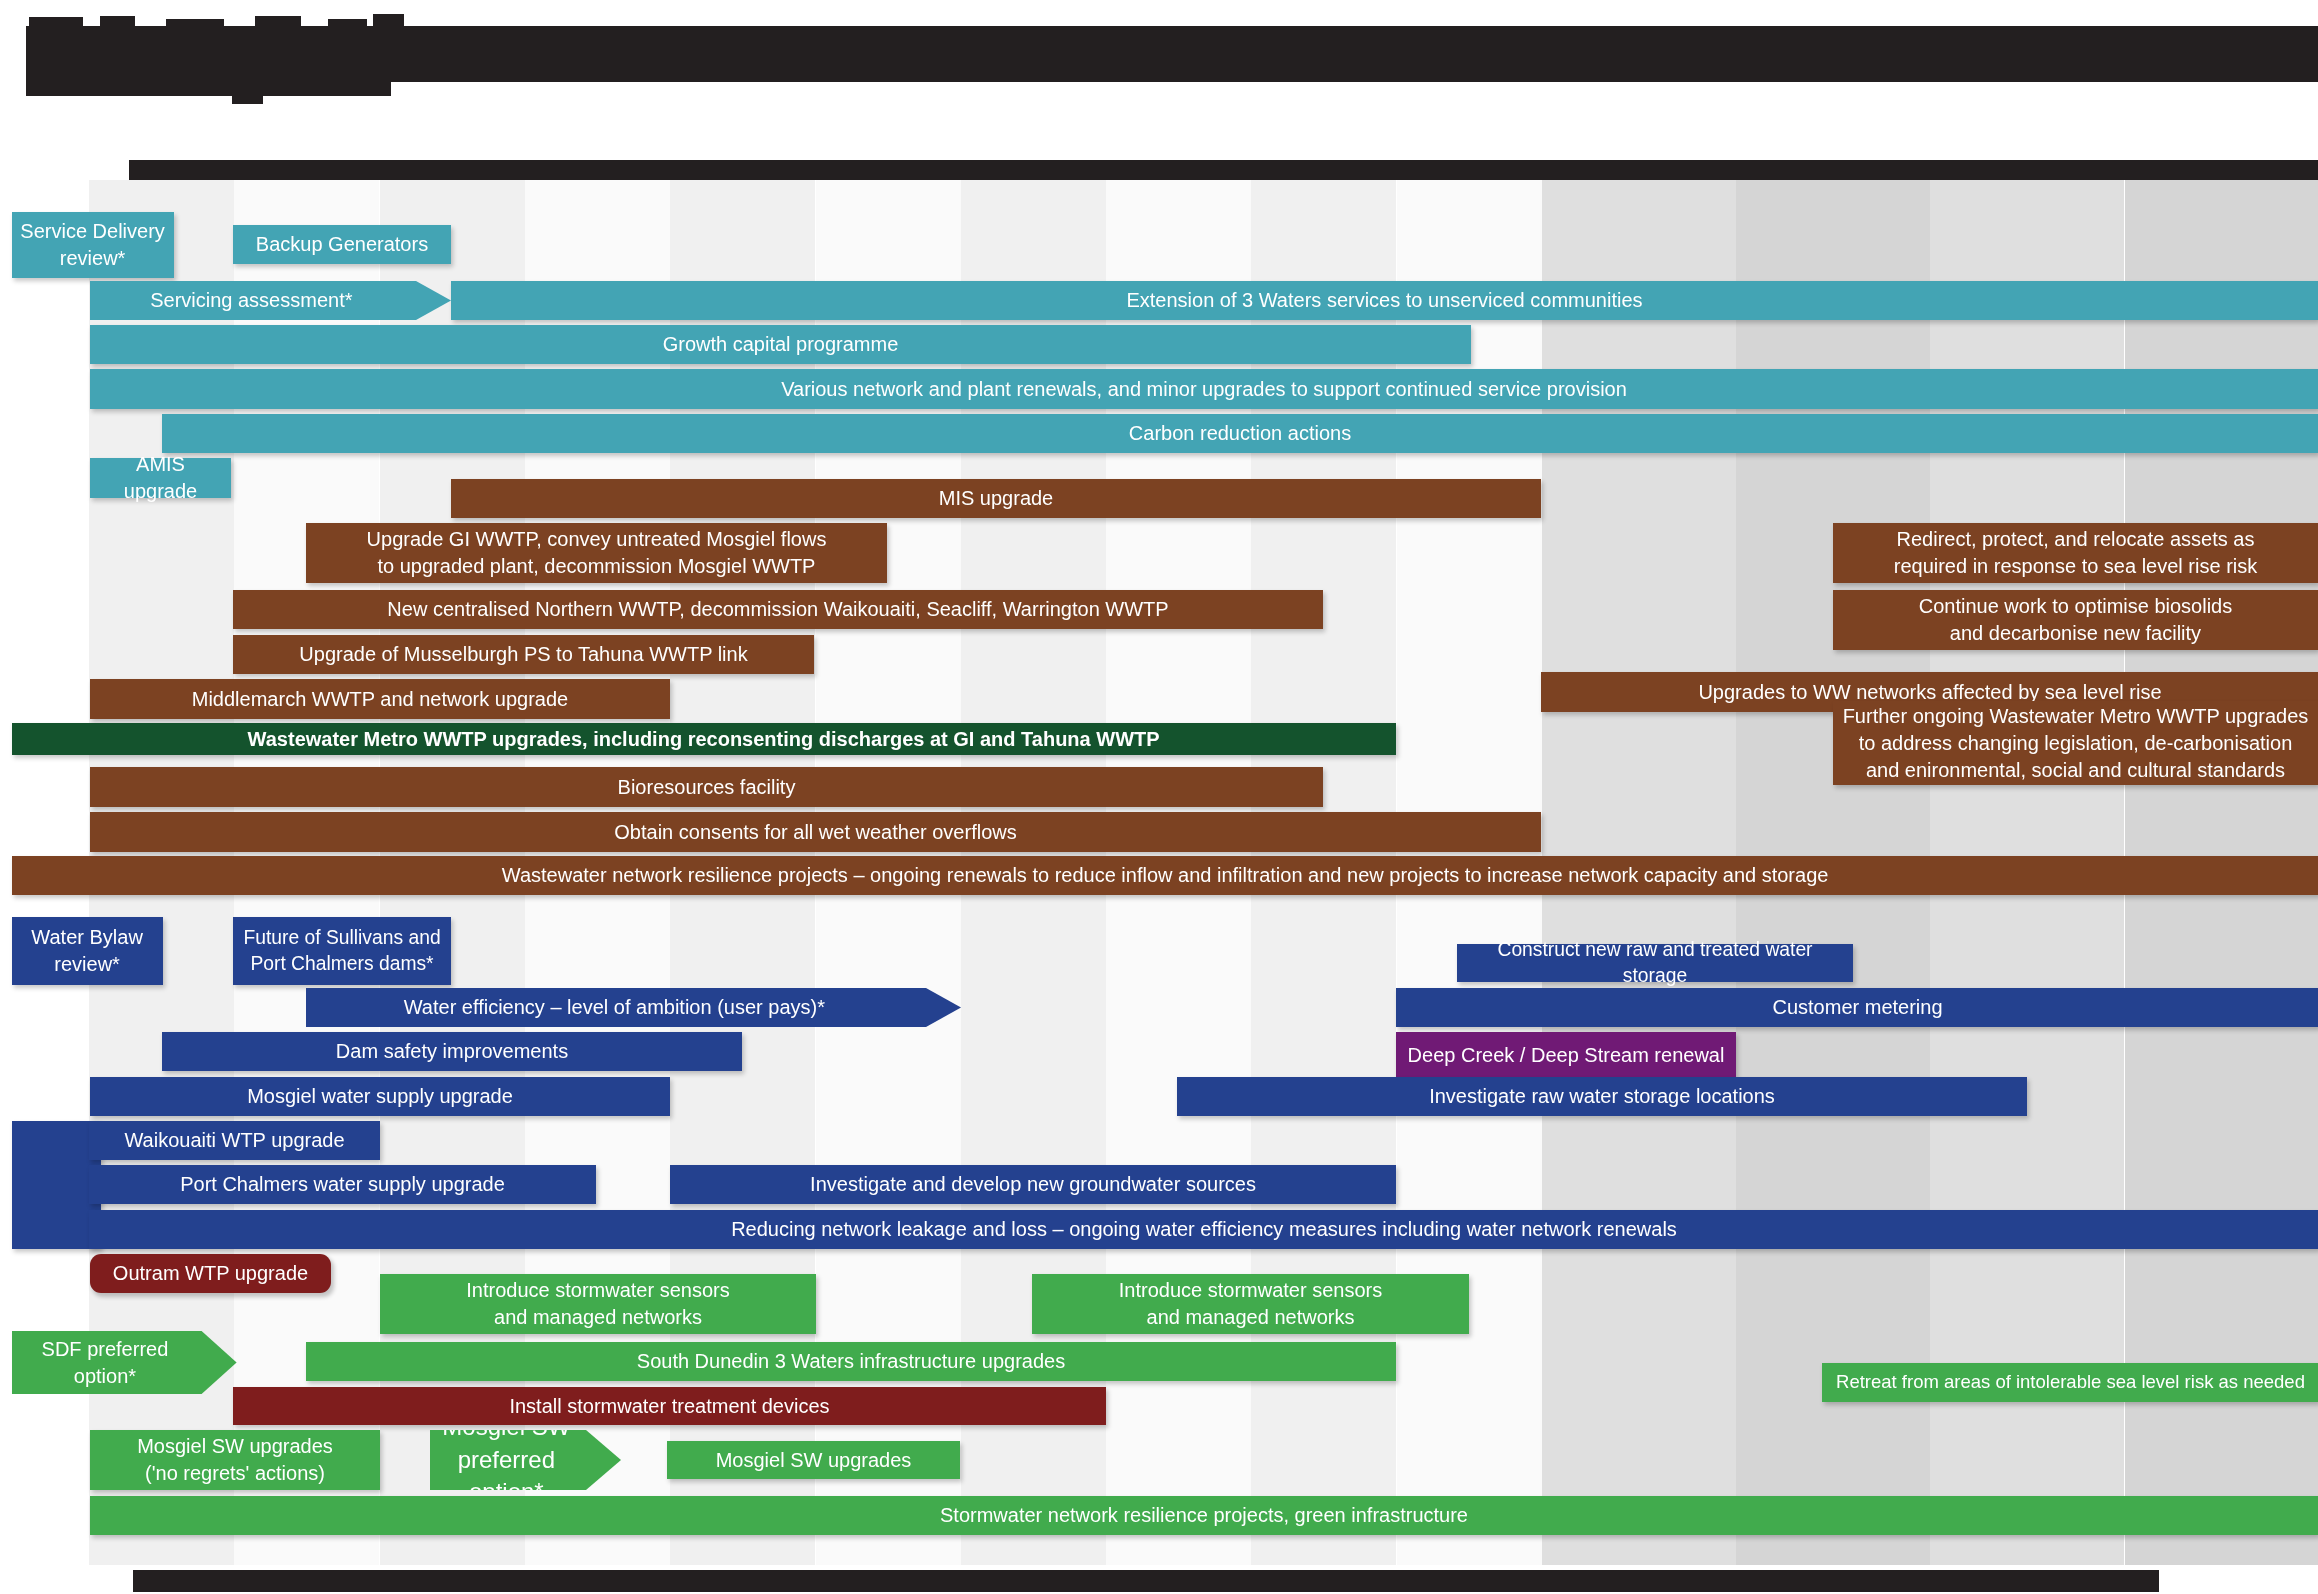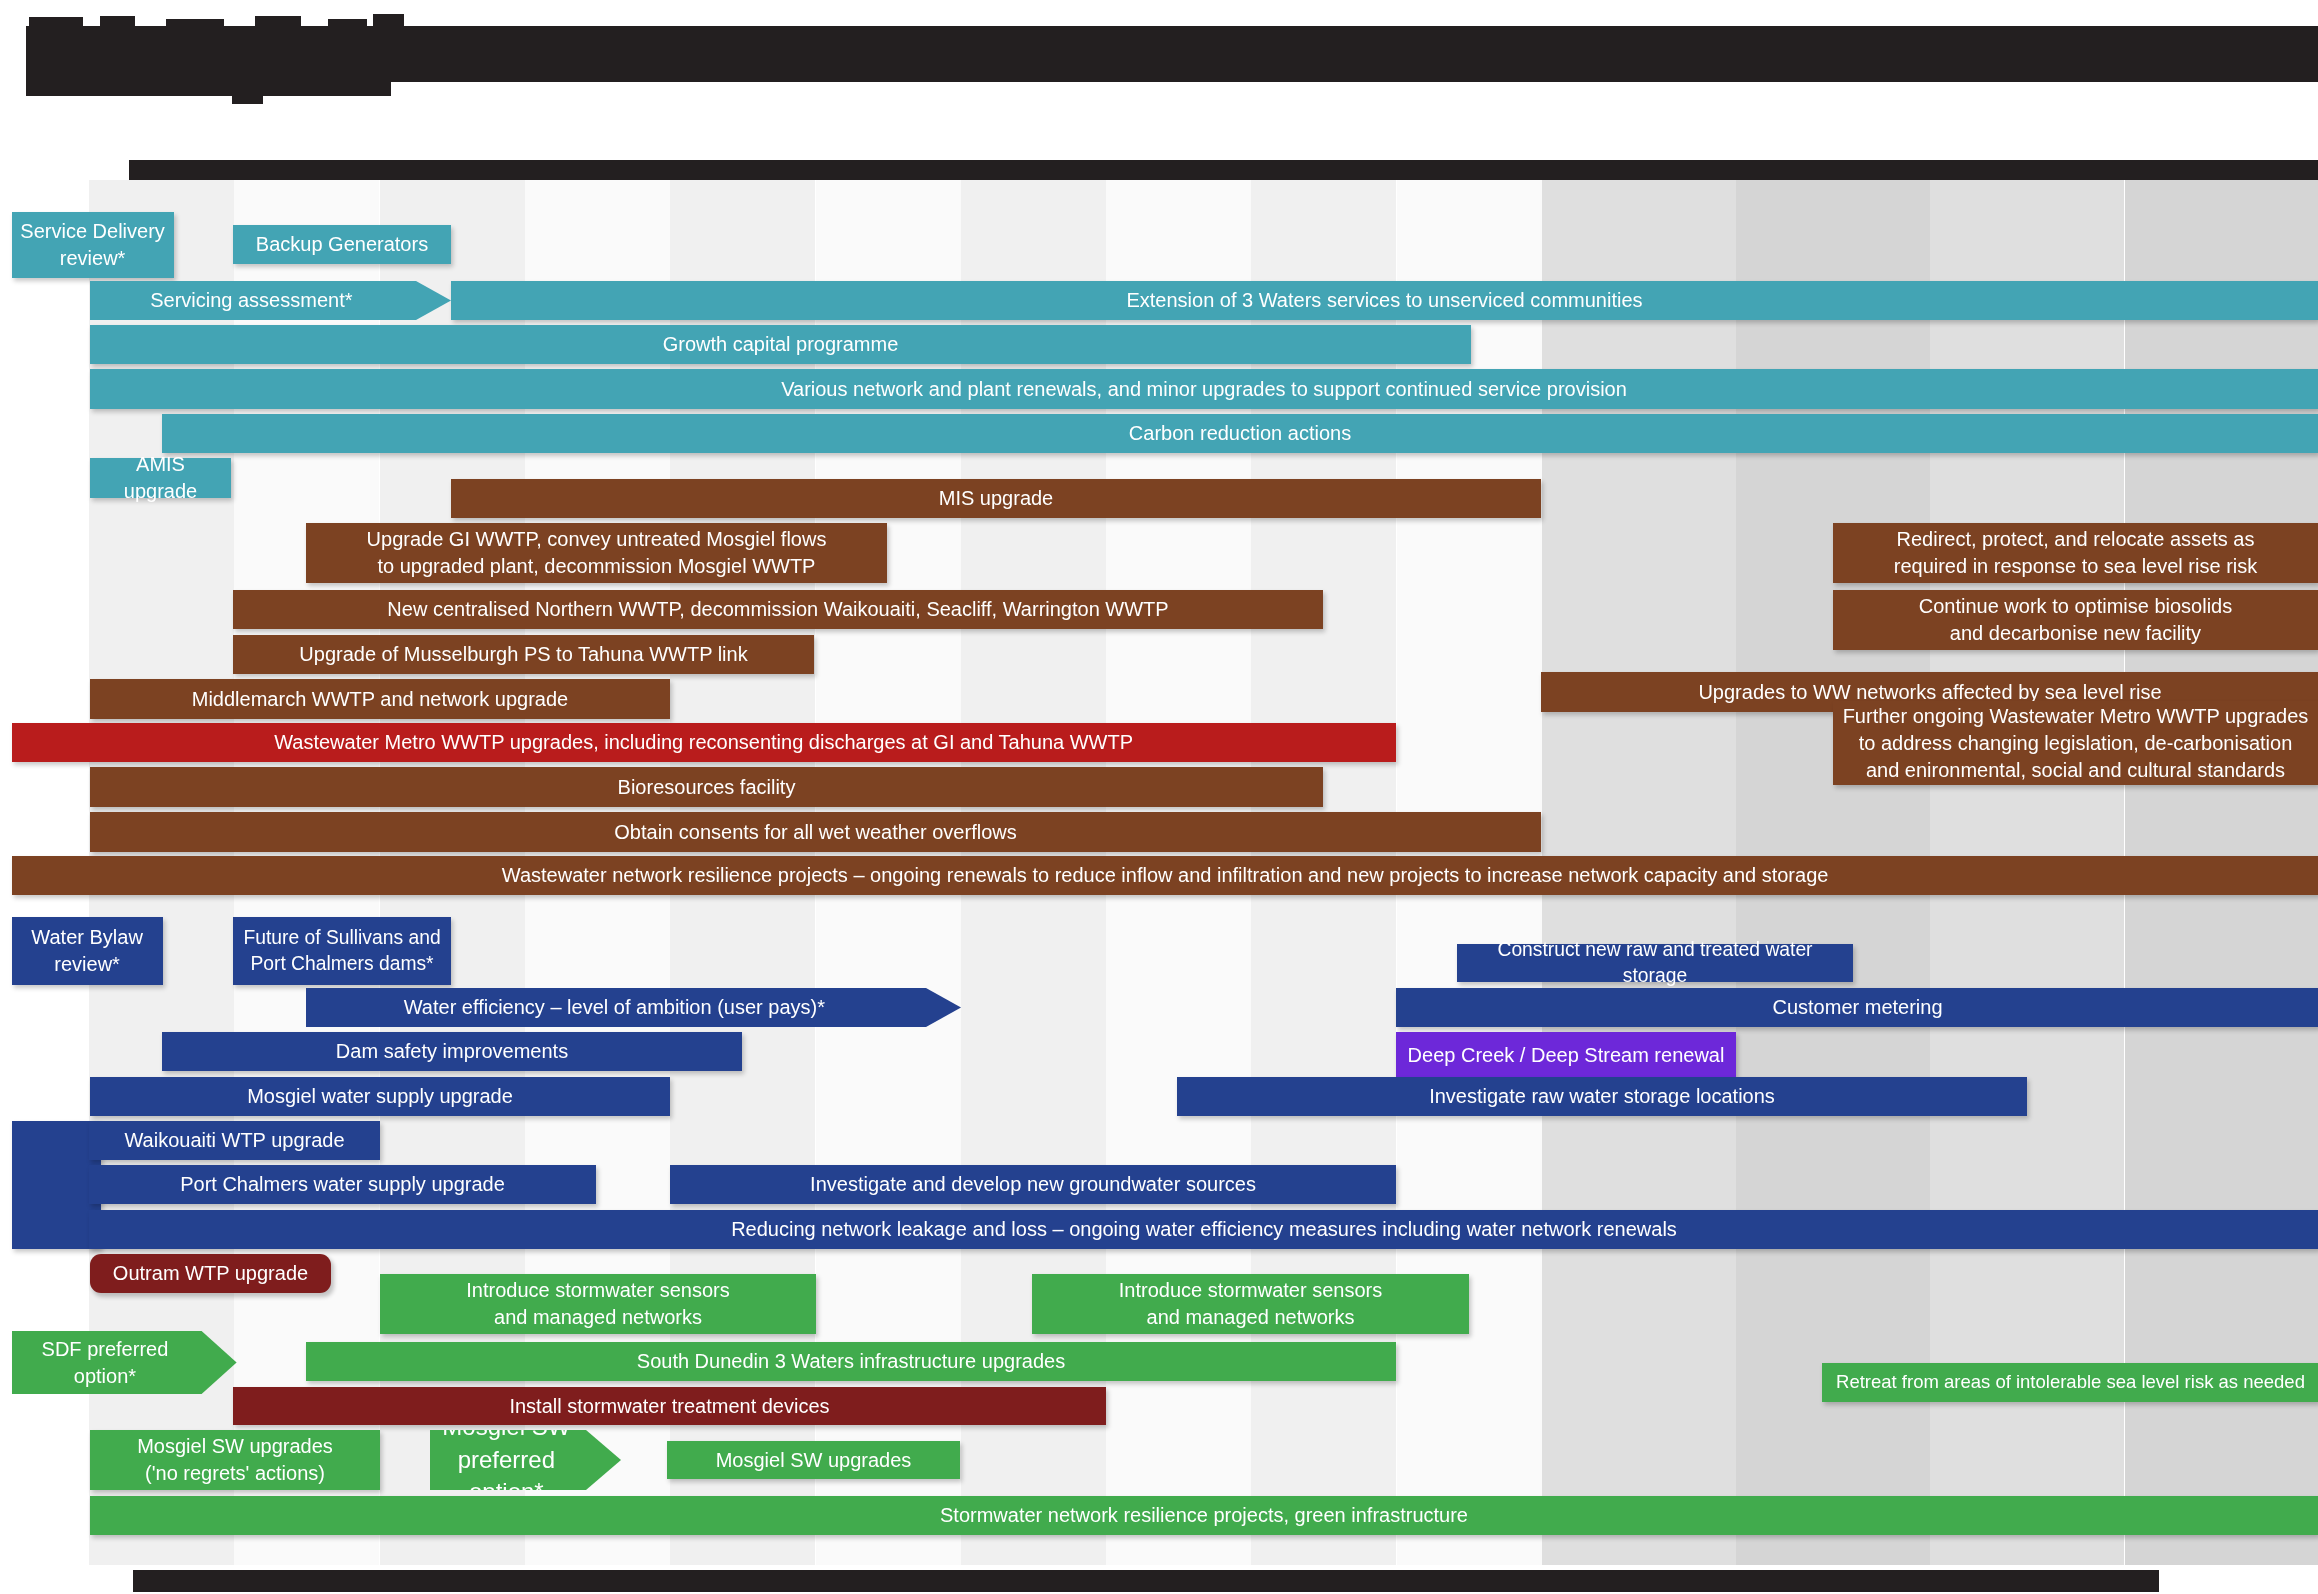--- a/index.html
+++ b/index.html
@@ -64,33 +64,33 @@
 required in response to sea level rise risk</div>
       <div class="bar" style="left: 233px; top: 590px; width: 1090px; height: 39px; background: rgb(124, 66, 34);">New centralised Northern WWTP, decommission Waikouaiti, Seacliff, Warrington WWTP</div>
       <div class="bar" style="left: 1833px; top: 590px; width: 485px; height: 60px; background: rgb(124, 66, 34);">Continue work to optimise biosolids
 and decarbonise new facility</div>
       <div class="bar" style="left: 233px; top: 635px; width: 581px; height: 39px; background: rgb(124, 66, 34);">Upgrade of Musselburgh PS to Tahuna WWTP link</div>
       <div class="bar" style="left: 1541px; top: 656px; width: 778px; height: 40px; background: rgb(124, 66, 34); margin-top: 16px;">Upgrades to WW networks affected by sea level rise</div>
       <div class="bar" style="left: 90px; top: 679px; width: 580px; height: 40px; background: rgb(124, 66, 34);">Middlemarch WWTP and network upgrade</div>
       <div class="bar" style="left: 1833px; top: 701px; width: 485px; height: 84px; background: rgb(124, 66, 34);">Further ongoing Wastewater Metro WWTP upgrades
 to address changing legislation, de-carbonisation
 and enironmental, social and cultural standards</div>
-      <div class="bar" style="left: 11.6px; top: 723px; width: 1384px; height: 39px; background: #b91c1c;">Wastewater Metro WWTP upgrades, including reconsenting discharges at GI and Tahuna WWTP</div>
+      <div class="bar" style="left: 11.6px; top: 723px; width: 1384px; height: 32px; background: #14532d; font-weight: bold;">Wastewater Metro WWTP upgrades, including reconsenting discharges at GI and Tahuna WWTP</div>
       <div class="bar" style="left: 90px; top: 767px; width: 1233px; height: 40px; background: rgb(124, 66, 34);">Bioresources facility</div>
       <div class="bar" style="left: 90px; top: 812px; width: 1451px; height: 40px; background: rgb(124, 66, 34);">Obtain consents for all wet weather overflows</div>
       <div class="bar" style="left: 11.6px; top: 856px; width: 2307px; height: 39px; background: rgb(124, 66, 34);">Wastewater network resilience projects –  ongoing renewals to reduce inflow and infiltration and new projects to increase network capacity and storage</div>
       <div class="bar" style="left: 11.6px; top: 917px; width: 151px; height: 68px; background: rgb(36, 65, 143);">Water Bylaw
 review*</div>
       <div class="bar" style="left: 233px; top: 917px; width: 218px; height: 68px; background: rgb(36, 65, 143); font-size: 19.3px;">Future of Sullivans and
 Port Chalmers dams*</div>
       <div class="bar" style="left: 1457px; top: 944px; width: 396px; height: 38px; background: rgb(36, 65, 143); font-size: 19.3px;">Construct new raw and treated water storage</div>
       <div class="bar arrow" style="left: 306px; top: 988px; width: 655px; height: 39px; background: rgb(36, 65, 143);">Water efficiency – level of ambition (user pays)*</div>
       <div class="bar" style="left: 1396px; top: 988px; width: 923px; height: 39px; background: rgb(36, 65, 143);">Customer metering</div>
       <div class="bar" style="left: 162px; top: 1032px; width: 580px; height: 39px; background: rgb(36, 65, 143);">Dam safety improvements</div>
-      <div class="bar" style="left: 1396px; top: 1032px; width: 340px; height: 46px; background: #6d28d9;">Deep Creek / Deep Stream renewal</div>
+      <div class="bar" style="left: 1396px; top: 1032px; width: 340px; height: 46px; background: #701a75;">Deep Creek / Deep Stream renewal</div>
       <div class="bar" style="left: 90px; top: 1077px; width: 580px; height: 39px; background: rgb(36, 65, 143);">Mosgiel water supply upgrade</div>
       <div class="bar" style="left: 1177px; top: 1077px; width: 850px; height: 39px; background: rgb(36, 65, 143);">Investigate raw water storage locations</div>
       <div class="bar" style="left: 11.6px; top: 1121px; width: 89px; height: 128px; background: rgb(36, 65, 143);"></div>
       <div class="bar" style="left: 89px; top: 1121px; width: 291px; height: 39px; background: rgb(36, 65, 143);">Waikouaiti WTP upgrade</div>
       <div class="bar" style="left: 89px; top: 1165px; width: 507px; height: 39px; background: rgb(36, 65, 143);">Port Chalmers water supply upgrade</div>
       <div class="bar" style="left: 670px; top: 1165px; width: 726px; height: 39px; background: rgb(36, 65, 143);">Investigate and develop new groundwater sources</div>
       <div class="bar" style="left: 89px; top: 1210px; width: 2230px; height: 39px; background: rgb(36, 65, 143);">Reducing network leakage and loss – ongoing water efficiency measures including water network renewals</div>
       <div class="bar" style="left: 90px; top: 1254px; width: 241px; height: 39px; background: #7f1d1d; border-radius: 11px;">Outram WTP upgrade</div>
       <div class="bar" style="left: 380px; top: 1274px; width: 436px; height: 60px; background: rgb(65, 171, 77);">Introduce stormwater sensors
 and managed networks</div>

